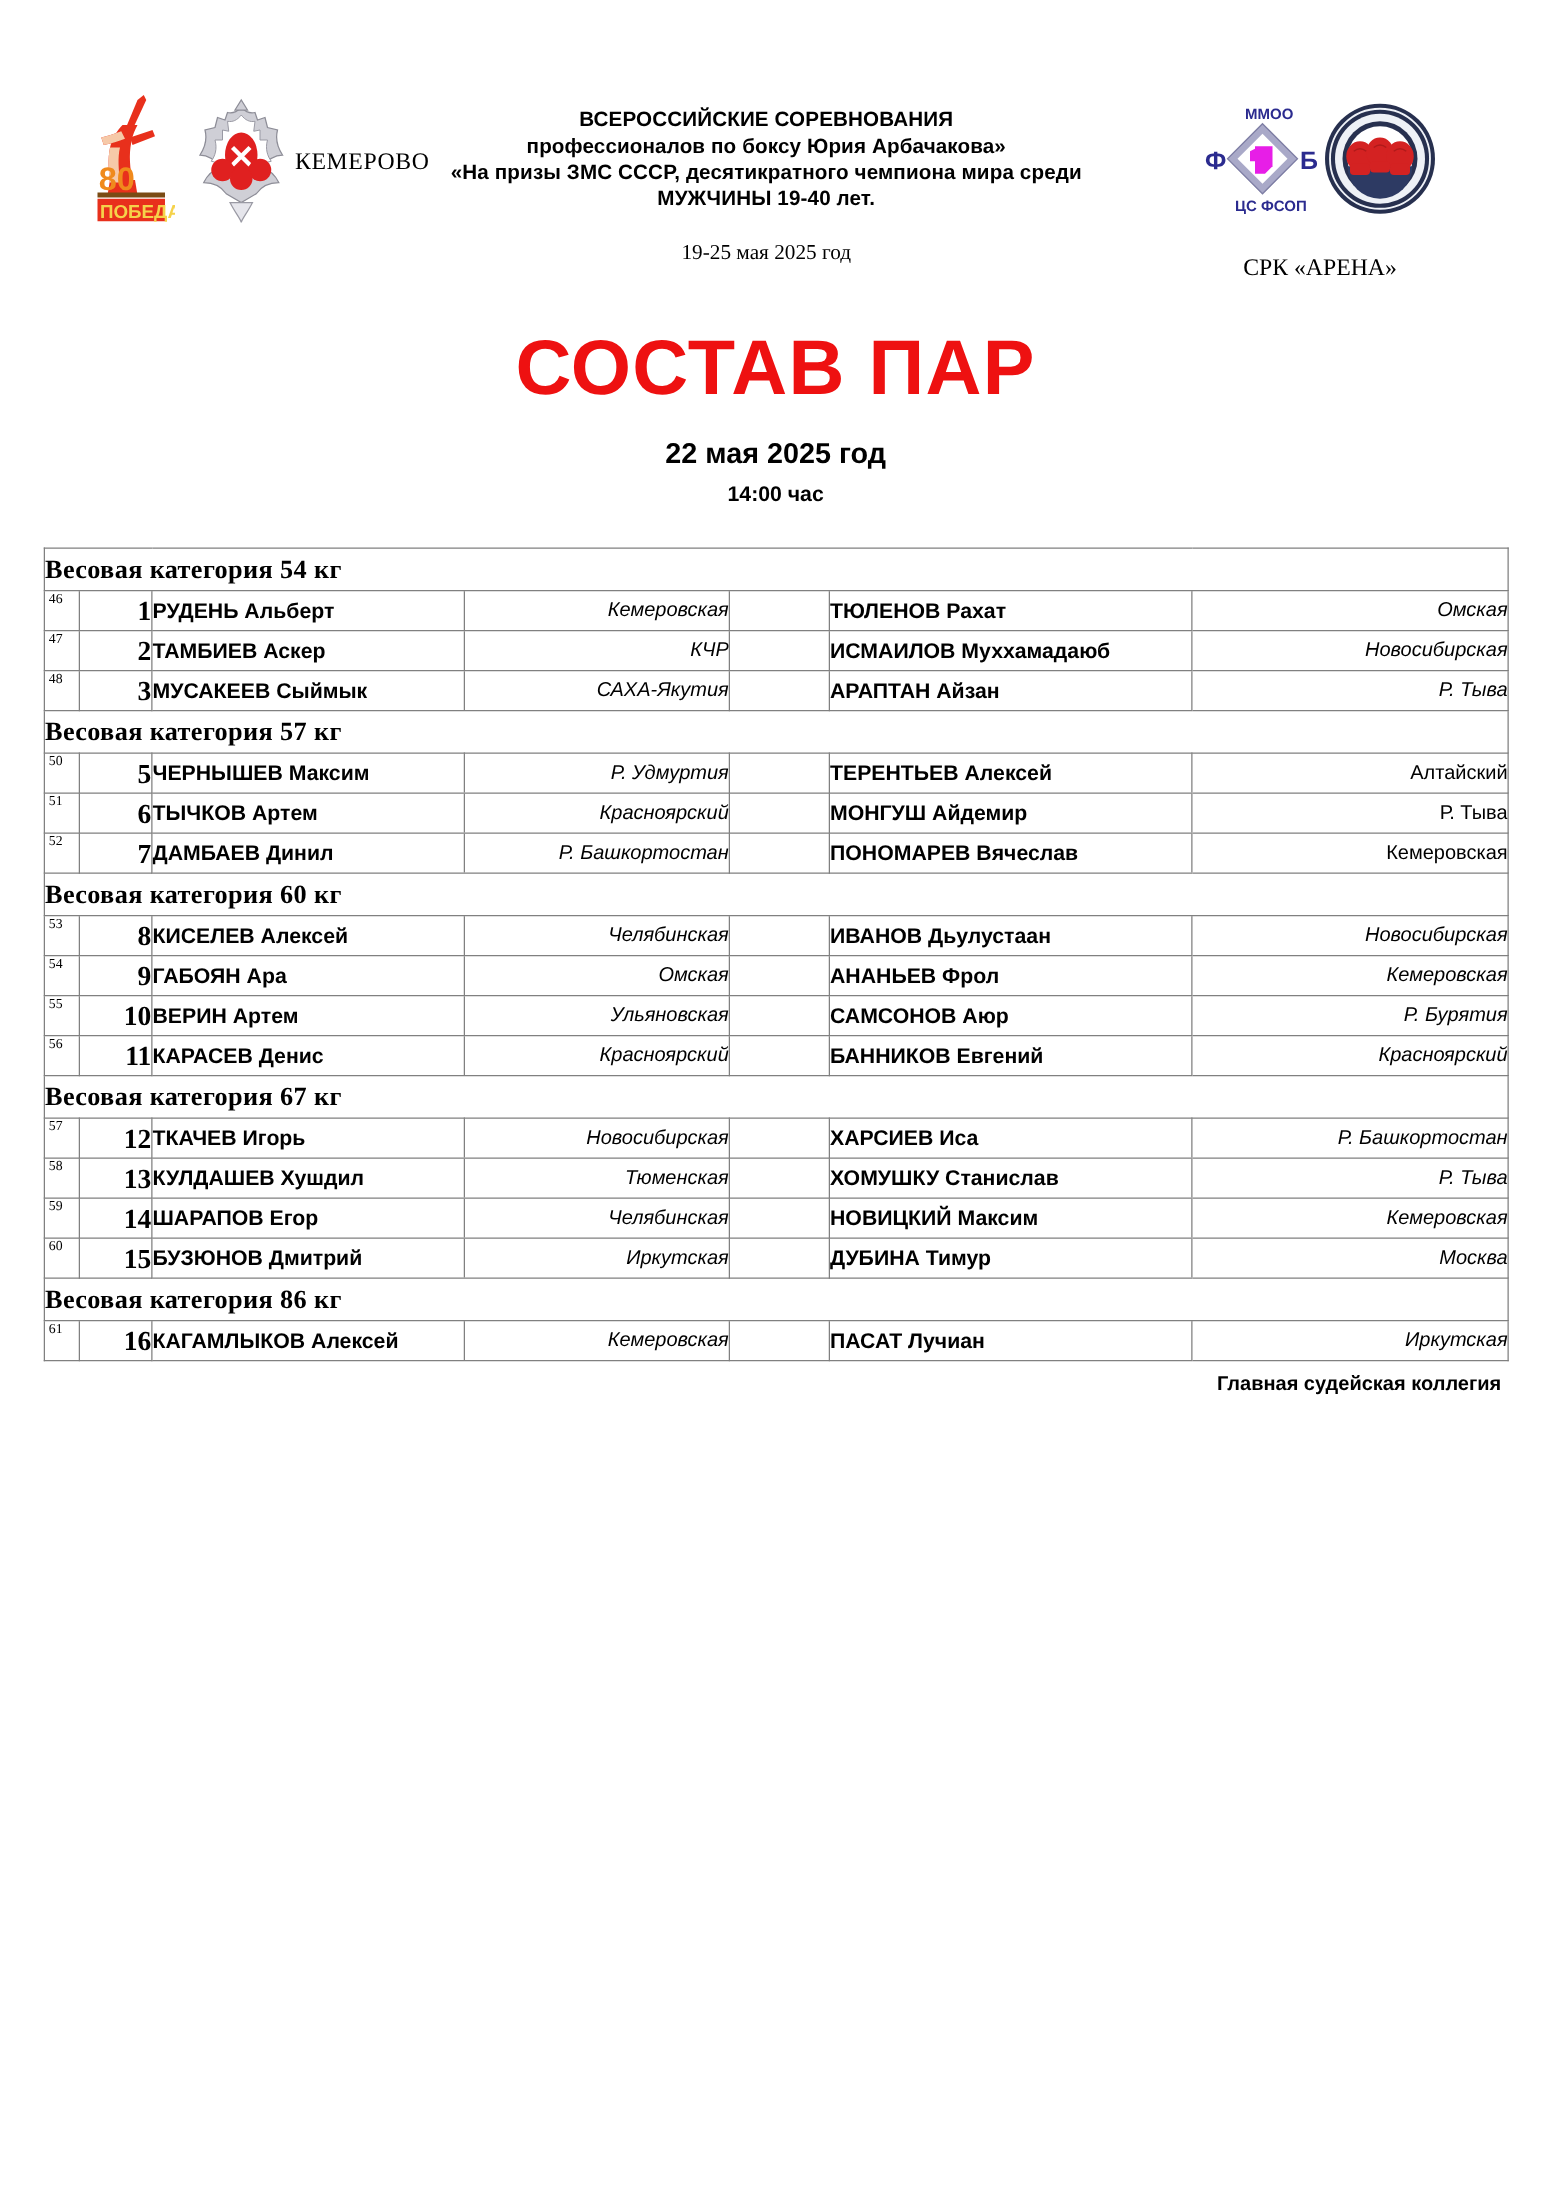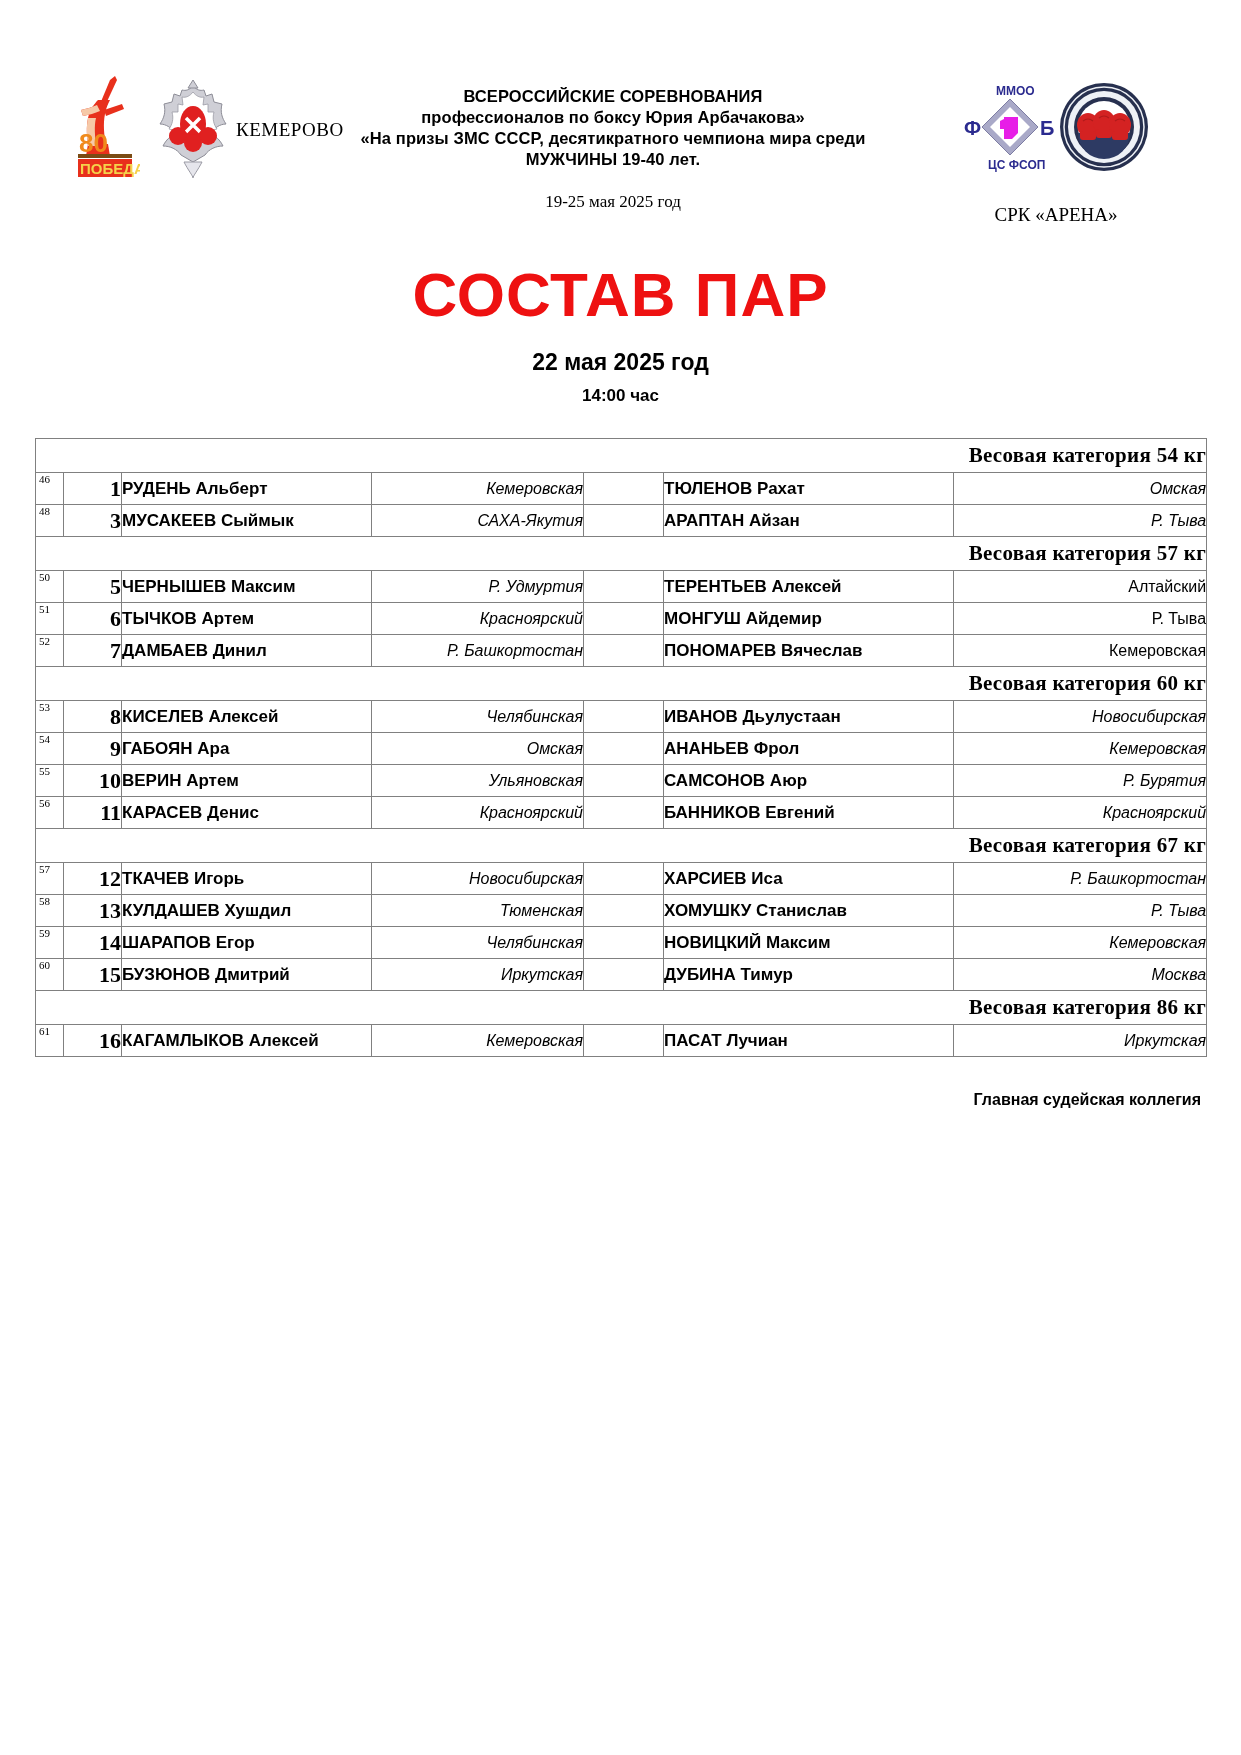--- a/index.html
+++ b/index.html
@@ -175,31 +175,31 @@
     padding-right: 8px;
     border-left: none;
     white-space: nowrap;
     overflow: hidden;
   }
   td.region.upright { font-style: normal; }
   td.name.has-region { border-right: none; }
   td.gap { border-left: 1px solid #808080; border-right: 1px solid #808080; }
 
   tr.cat td {
-    text-align: right;
+    text-align: left;
     font-family: "Liberation Serif", serif;
     font-weight: bold;
     font-size: 21px;
     height: 33px;
     letter-spacing: 0.3px;
   }
 
   
   .footer {
-    margin: 34px 40px 0 0;
+    margin: 10px 40px 0 0;
     text-align: right;
     font-family: "Liberation Sans", sans-serif;
     font-weight: bold;
     font-size: 16px;
   }
 </style>
 </head>
 <body>
 
 <div class="page">
@@ -332,20 +332,31 @@
             </td>
             <td class="num">1</td>
             <td class="name has-region">РУДЕНЬ Альберт</td>
             <td class="region">Кемеровская</td>
             <td class="gap"></td>
             <td class="name has-region">ТЮЛЕНОВ Рахат</td>
             <td class="region">Омская</td>
           </tr>
           <tr>
             <td class="sup">
+              <span class="supnum">47</span>
+            </td>
+            <td class="num">2</td>
+            <td class="name has-region">ТАМБИЕВ Аскер</td>
+            <td class="region">КЧР</td>
+            <td class="gap"></td>
+            <td class="name has-region">ИСМАИЛОВ Муххамадаюб</td>
+            <td class="region">Новосибирская</td>
+          </tr>
+          <tr>
+            <td class="sup">
               <span class="supnum">48</span>
             </td>
             <td class="num">3</td>
             <td class="name has-region">МУСАКЕЕВ Сыймык</td>
             <td class="region">САХА-Якутия</td>
             <td class="gap"></td>
             <td class="name has-region">АРАПТАН Айзан</td>
             <td class="region">Р. Тыва</td>
           </tr>
           <tr class="cat">

